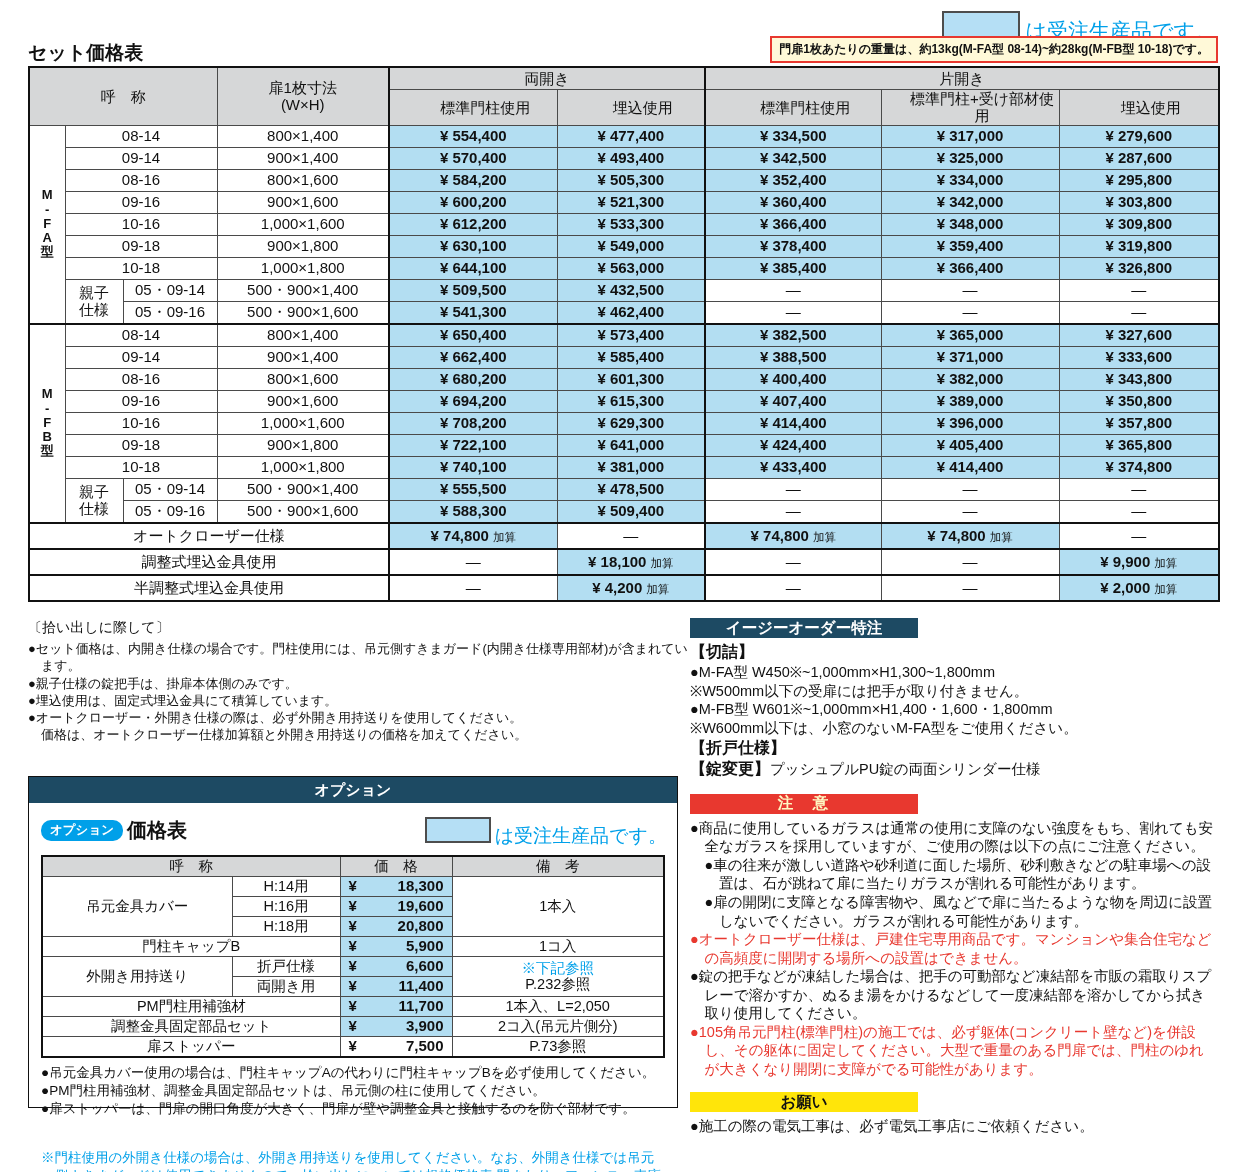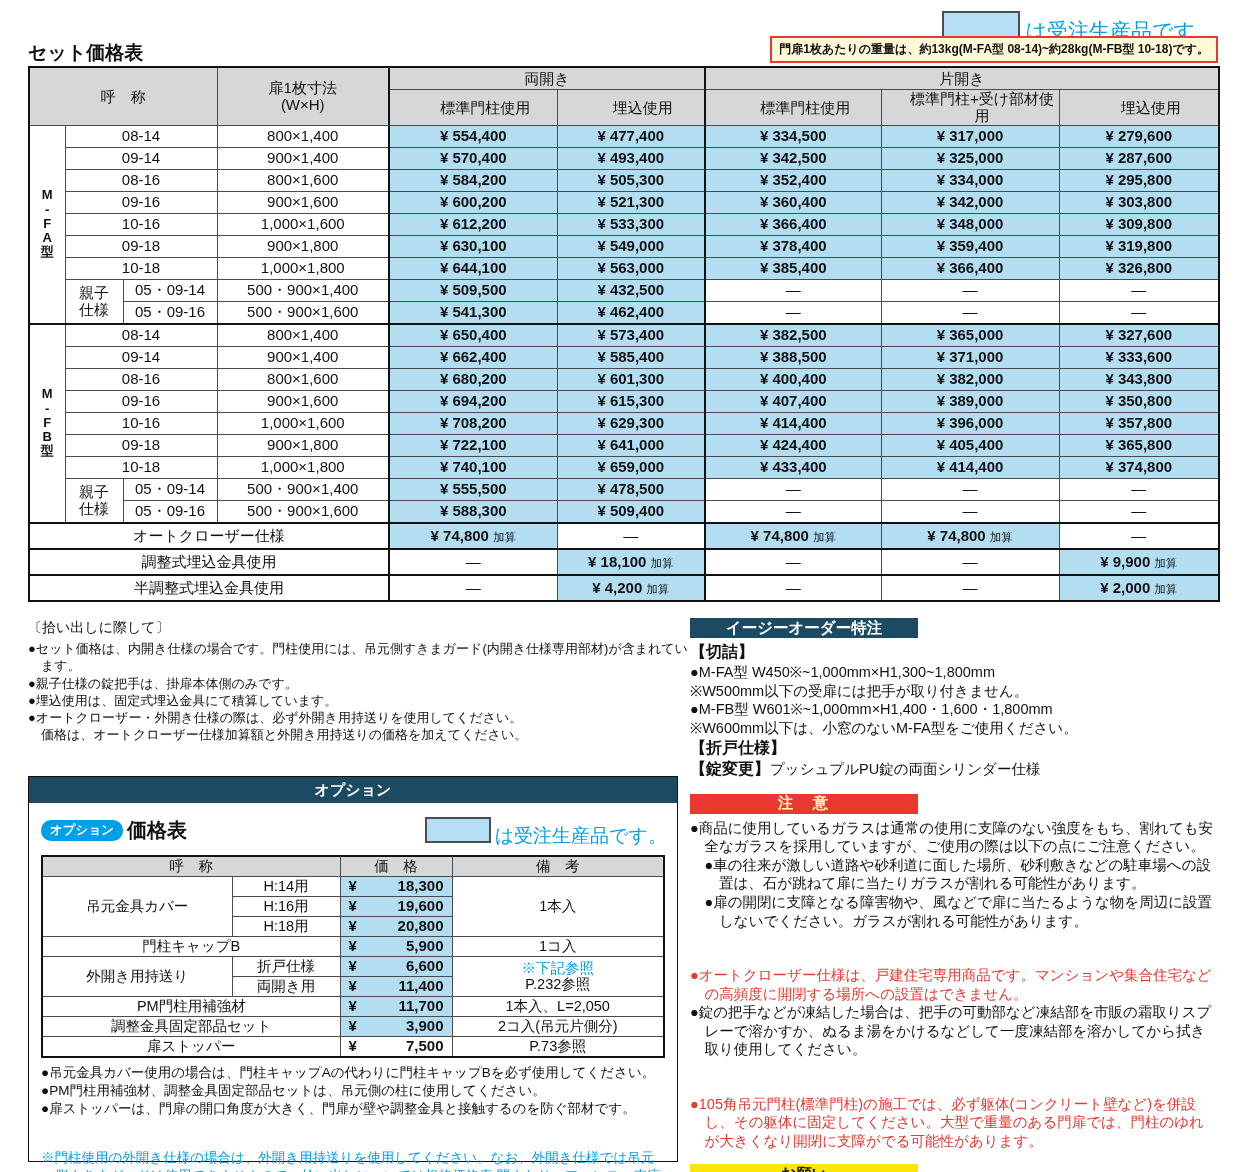--- a/index.html
+++ b/index.html
@@ -26,21 +26,21 @@
   #set-table .bl2{border-left:2px solid #111;}
   #set-table tr.bt2 td{border-top:2px solid #111;}
   #set-table td.addon-label{height:24px;}
   .kasan{font-size:11.5px;font-weight:normal;margin-left:4px;}
 
   
   .pickup{position:absolute;top:619px;left:28px;width:662px;}
   .pickup .notes-title{font-size:14px;margin-bottom:3px;}
   .pickup .note{font-size:13px;line-height:1.33;padding-left:1em;text-indent:-1em;white-space:pre-line;}
 
-  .option-box{position:absolute;top:776px;left:28px;width:650px;height:386px;border:1px solid #111;box-sizing:border-box;background:#fff;}
+  .option-box{position:absolute;top:776px;left:28px;width:650px;height:332px;border:1px solid #111;box-sizing:border-box;background:#fff;}
   .option-bar{height:26px;background:#1d4a63;color:#fff;font-weight:bold;font-size:15px;display:flex;align-items:center;justify-content:center;}
   .option-head{display:flex;align-items:center;margin:8px 10px 2px 12px;}
   .option-badge{background:#00a0e9;color:#fff;font-size:12.5px;font-weight:bold;border-radius:10px;padding:2px 9px;margin-right:4px;}
   .option-title{font-size:20px;font-weight:bold;}
   .option-head .spacer{flex:1;}
   .option-head .legend-inline{display:flex;align-items:center;gap:4px;}
   #option-table{border-collapse:collapse;table-layout:fixed;width:622px;margin:6px auto 6px;border:2px solid #111;}
   #option-table th,#option-table td{border:1px solid #4a4a4a;text-align:center;vertical-align:middle;font-size:14.5px;height:19px;padding:0;line-height:1.1;}
   #option-table thead th{background:#d6d7d8;font-weight:normal;}
   #option-table td.pblue{background:#b3def2;}
@@ -54,21 +54,21 @@
   .sec-bar{width:228px;height:20px;display:flex;align-items:center;justify-content:center;font-weight:bold;font-size:15.5px;}
   .sec-bar.navy{background:#1d4a63;color:#fff;}
   .sec-bar.red{background:#e8382f;color:#fef9c3;letter-spacing:2px;}
   .sec-bar.yellow{background:#ffe50a;color:#111;}
   .easy-lines{margin-top:4px;}
   .easy-lines .line{font-size:14.5px;line-height:1.3;}
   .easy-lines .bold{font-weight:bold;font-size:16px;}
   .caution-items,.request-items{margin-top:5px;margin-bottom:14px;}
   .citem{font-size:14.5px;line-height:1.28;padding-left:1em;text-indent:-1em;}
   .citem.lv2{margin-left:1em;}
-  .citem.red{color:#e8382f;margin-top:36px;}
+  .citem.red{color:#e8382f;}
   .sec-gap{height:14px;}
 </style>
 </head>
 <body>
 
 <div class="top-legend">
   <span class="swatch"></span>
   <span class="legend-text">は受注生産品です。</span>
 </div>
 
@@ -248,21 +248,21 @@
         <td class="price bl2">¥  722,100</td>
         <td class="price">¥  641,000</td>
         <td class="price bl2">¥  424,400</td>
         <td class="price">¥  405,400</td>
         <td class="price">¥  365,800</td>
       </tr>
       <tr>
         <td colspan="2">10-18</td>
         <td>1,000×1,800</td>
         <td class="price bl2">¥  740,100</td>
-        <td class="price">¥  659,000</td>
+        <td class="price">¥  381,000</td>
         <td class="price bl2">¥  433,400</td>
         <td class="price">¥  414,400</td>
         <td class="price">¥  374,800</td>
       </tr>
       <tr>
         <td class="oyako" rowspan="2">親子
 仕様</td>
         <td>05・09-14</td>
         <td>500・900×1,400</td>
         <td class="price bl2">¥  555,500</td>

